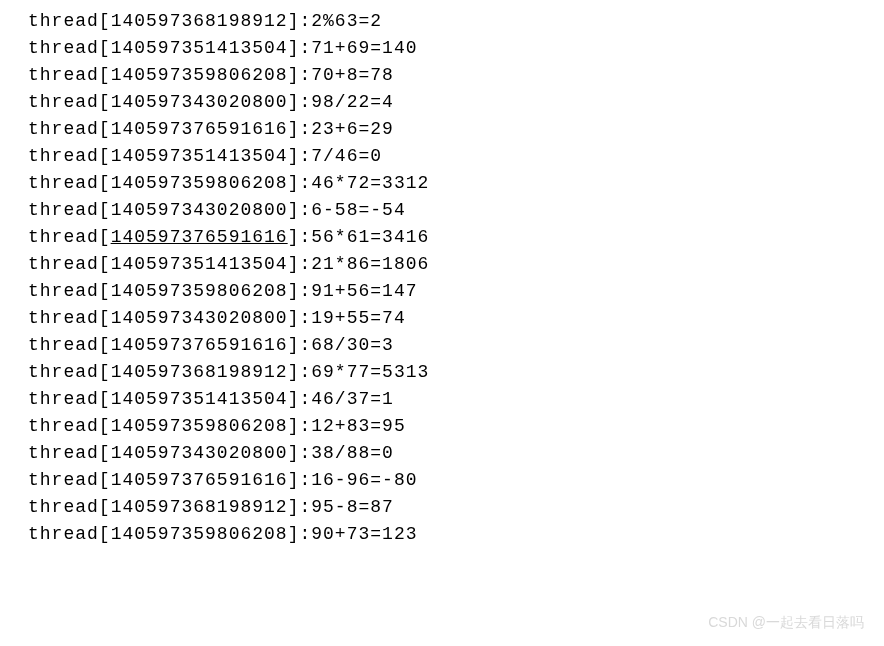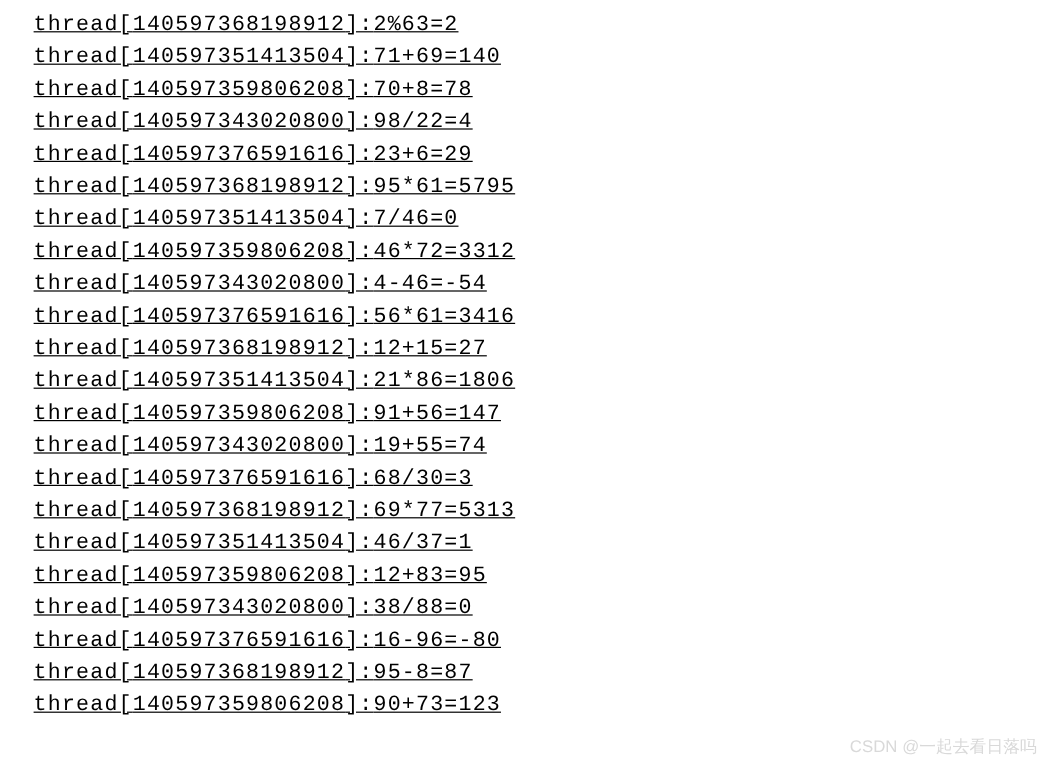--- a/index.html
+++ b/index.html
@@ -15,21 +15,20 @@
       padding: 8px 28px;
       width: 884px;
       height: 646px;
       position: relative;
       overflow: hidden;
       letter-spacing: 1px;
     }
     .log-line {
       line-height: 27px;
       white-space: pre;
-      text-decoration: underline;
     }
     .underlined {
       text-decoration: underline;
     }
     .watermark {
       position: absolute;
       right: 20px;
       bottom: 14px;
       color: #d9d9d9;
       font-family: Arial, sans-serif;
@@ -39,26 +38,24 @@
   </style>
 </head>
 <body>
 
 <div id="log-container">
     <div class="log-line"><span>thread[</span><span>140597368198912</span><span>]:</span><span>2%63=2</span></div>
     <div class="log-line"><span>thread[</span><span>140597351413504</span><span>]:</span><span>71+69=140</span></div>
     <div class="log-line"><span>thread[</span><span>140597359806208</span><span>]:</span><span>70+8=78</span></div>
     <div class="log-line"><span>thread[</span><span>140597343020800</span><span>]:</span><span>98/22=4</span></div>
     <div class="log-line"><span>thread[</span><span>140597376591616</span><span>]:</span><span>23+6=29</span></div>
-    <div class="log-line"><span>thread[</span><span>140597368198912</span><span>]:</span><span>95*61=5795</span></div>
     <div class="log-line"><span>thread[</span><span>140597351413504</span><span>]:</span><span>7/46=0</span></div>
     <div class="log-line"><span>thread[</span><span>140597359806208</span><span>]:</span><span>46*72=3312</span></div>
-    <div class="log-line"><span>thread[</span><span>140597343020800</span><span>]:</span><span>4-46=-54</span></div>
+    <div class="log-line"><span>thread[</span><span>140597343020800</span><span>]:</span><span>6-58=-54</span></div>
     <div class="log-line"><span>thread[</span><span class="underlined">140597376591616</span><span>]:</span><span>56*61=3416</span></div>
-    <div class="log-line"><span>thread[</span><span>140597368198912</span><span>]:</span><span>12+15=27</span></div>
     <div class="log-line"><span>thread[</span><span>140597351413504</span><span>]:</span><span>21*86=1806</span></div>
     <div class="log-line"><span>thread[</span><span>140597359806208</span><span>]:</span><span>91+56=147</span></div>
     <div class="log-line"><span>thread[</span><span>140597343020800</span><span>]:</span><span>19+55=74</span></div>
     <div class="log-line"><span>thread[</span><span>140597376591616</span><span>]:</span><span>68/30=3</span></div>
     <div class="log-line"><span>thread[</span><span>140597368198912</span><span>]:</span><span>69*77=5313</span></div>
     <div class="log-line"><span>thread[</span><span>140597351413504</span><span>]:</span><span>46/37=1</span></div>
     <div class="log-line"><span>thread[</span><span>140597359806208</span><span>]:</span><span>12+83=95</span></div>
     <div class="log-line"><span>thread[</span><span>140597343020800</span><span>]:</span><span>38/88=0</span></div>
     <div class="log-line"><span>thread[</span><span>140597376591616</span><span>]:</span><span>16-96=-80</span></div>
     <div class="log-line"><span>thread[</span><span>140597368198912</span><span>]:</span><span>95-8=87</span></div>

